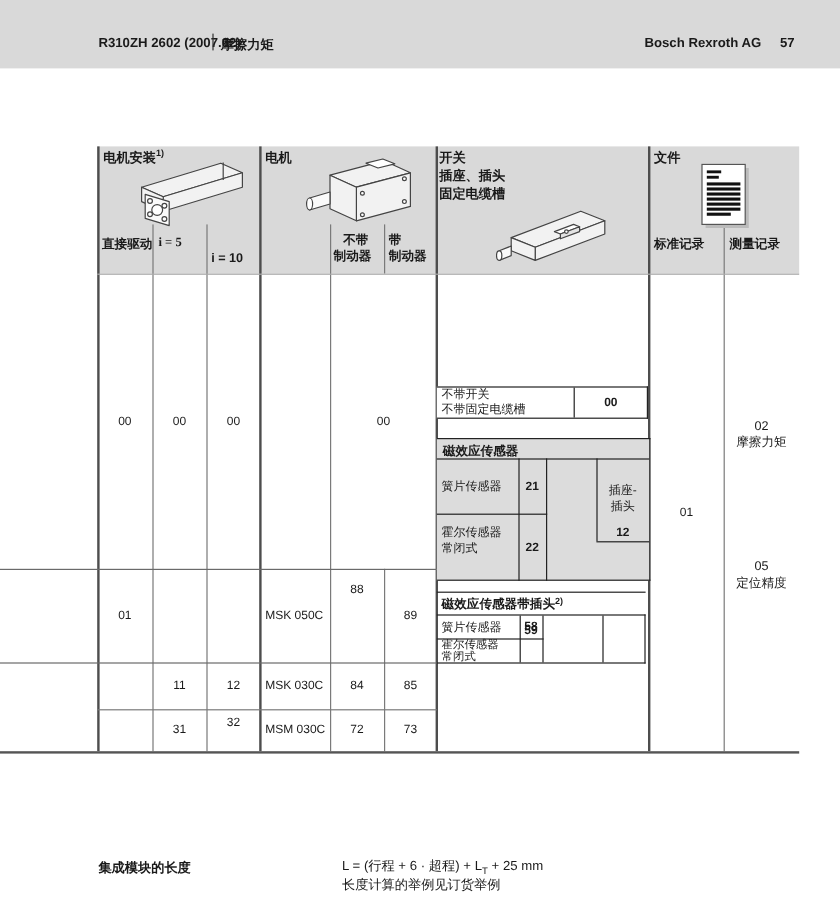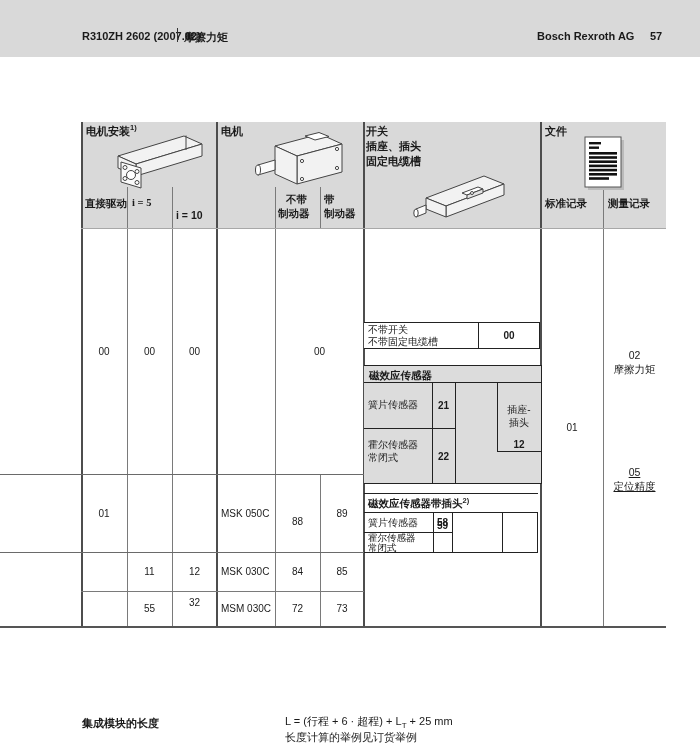--- a/index.html
+++ b/index.html
@@ -130,30 +130,30 @@
 <div class="hl" style="left:81px;top:591px;width:283px;background:#7a7a7a;"></div>
 <div class="hl" style="left:0px;top:626px;width:666px;height:2px;background:#555;"></div>
 
 <div class="cell" style="left:81px;top:228px;width:46px;height:246px;">00</div>
 <div class="cell" style="left:127px;top:228px;width:45px;height:246px;">00</div>
 <div class="cell" style="left:172px;top:228px;width:45px;height:246px;">00</div>
 <div class="cell" style="left:275px;top:228px;width:89px;height:246px;">00</div>
 
 <div class="cell" style="left:81px;top:474px;width:46px;height:78px;">01</div>
 <div class="cell left" style="left:217px;top:474px;width:58px;height:78px;">MSK 050C</div>
-<div class="cell" style="left:275px;top:482px;width:45px;height:78px;">88</div>
+<div class="cell" style="left:275px;top:452px;width:45px;height:78px;">88</div>
 <div class="cell" style="left:320px;top:474px;width:44px;height:78px;">89</div>
 
 <div class="cell" style="left:127px;top:552px;width:45px;height:39px;">11</div>
 <div class="cell" style="left:172px;top:552px;width:45px;height:39px;">12</div>
 <div class="cell left" style="left:217px;top:552px;width:58px;height:39px;">MSK 030C</div>
 <div class="cell" style="left:275px;top:552px;width:45px;height:39px;">84</div>
 <div class="cell" style="left:320px;top:552px;width:44px;height:39px;">85</div>
 
-<div class="cell" style="left:127px;top:591px;width:45px;height:35px;">55</div>
+<div class="cell" style="left:127px;top:591px;width:45px;height:35px;">31</div>
 <div class="cell" style="left:172px;top:591px;width:45px;height:23px;">32</div>
 <div class="cell left" style="left:217px;top:591px;width:58px;height:35px;">MSM 030C</div>
 <div class="cell" style="left:275px;top:591px;width:45px;height:35px;">72</div>
 <div class="cell" style="left:320px;top:591px;width:44px;height:35px;">73</div>
 
 <div class="boxA">
   <div class="abs fs10" style="left:4px;top:1px;line-height:12px;">
     <div>不带开关</div>
     <div>不带固定电缆槽</div>
   </div>
@@ -197,20 +197,20 @@
     <div>常闭式</div>
   </div>
   <div class="cell b" style="left:69px;top:2px;width:19px;height:20px;">59</div>
 </div>
 
 <div class="cell" style="left:541px;top:228px;width:62px;height:398px;">01</div>
 <div class="abs colcenter fs105" style="left:603px;top:348px;width:63px;line-height:14px;">
   <div>02</div>
   <div>摩擦力矩</div>
 </div>
-<div class="abs colcenter fs105" style="left:603px;top:465px;width:63px;line-height:14px;text-decoration:underline;">
+<div class="abs colcenter fs105" style="left:603px;top:465px;width:63px;line-height:14px;">
   <div>05</div>
   <div>定位精度</div>
 </div>
 
 <span class="t fs11 b" style="left:82px;top:716px;">集成模块的长度</span>
 <span class="t fs11" style="left:285px;top:714px;"><span>L = (行程 + 6 · 超程) + L</span><sub>T</sub><span> + 25 mm</span></span>
 <span class="t fs11" style="left:285px;top:730px;">长度计算的举例见订货举例</span>
 
 </body></html>

